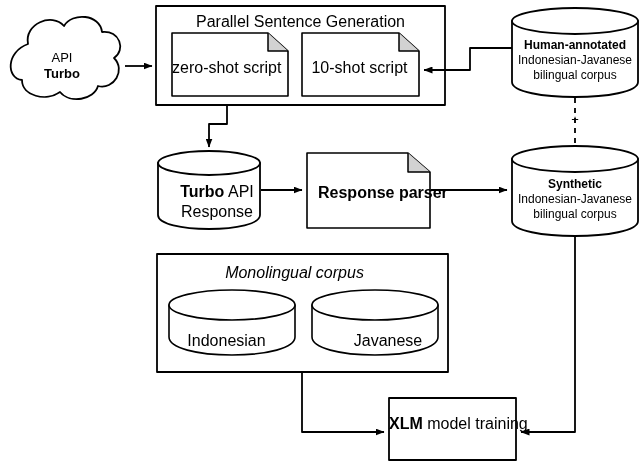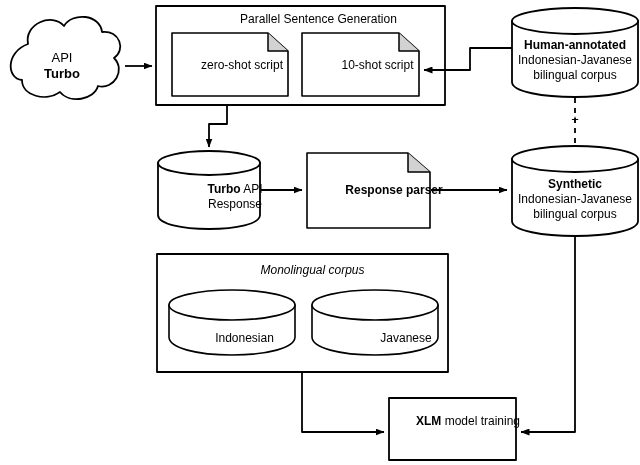--- a/index.html
+++ b/index.html
@@ -27,21 +27,21 @@
   }
   .node-label {
     position: absolute;
     text-align: center;
     color: #000000;
     line-height: 1.25;
     pointer-events: none;
     white-space: nowrap;
   }
   .lbl-11 { font-size: 12px; }
-  .lbl-12 { font-size: 12px; margin-left: 18px; }
+  .lbl-12 { font-size: 16px; }
   .lbl-13 { font-size: 13px; }
   .bold { font-weight: bold; }
   .plus-sign {
     position: absolute;
     font-size: 13px;
     color: #000000;
     text-align: center;
   }
 </style>
 </head>

